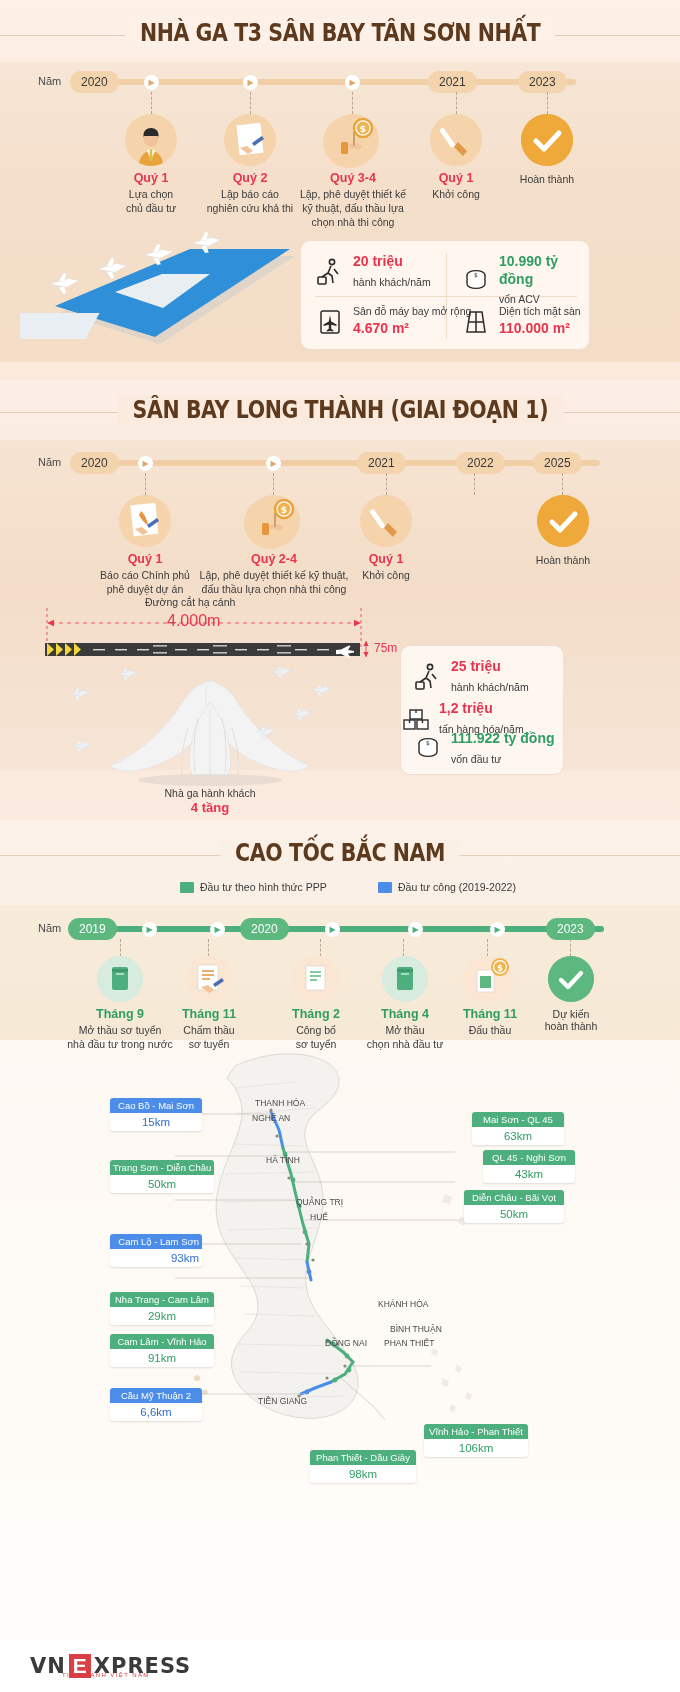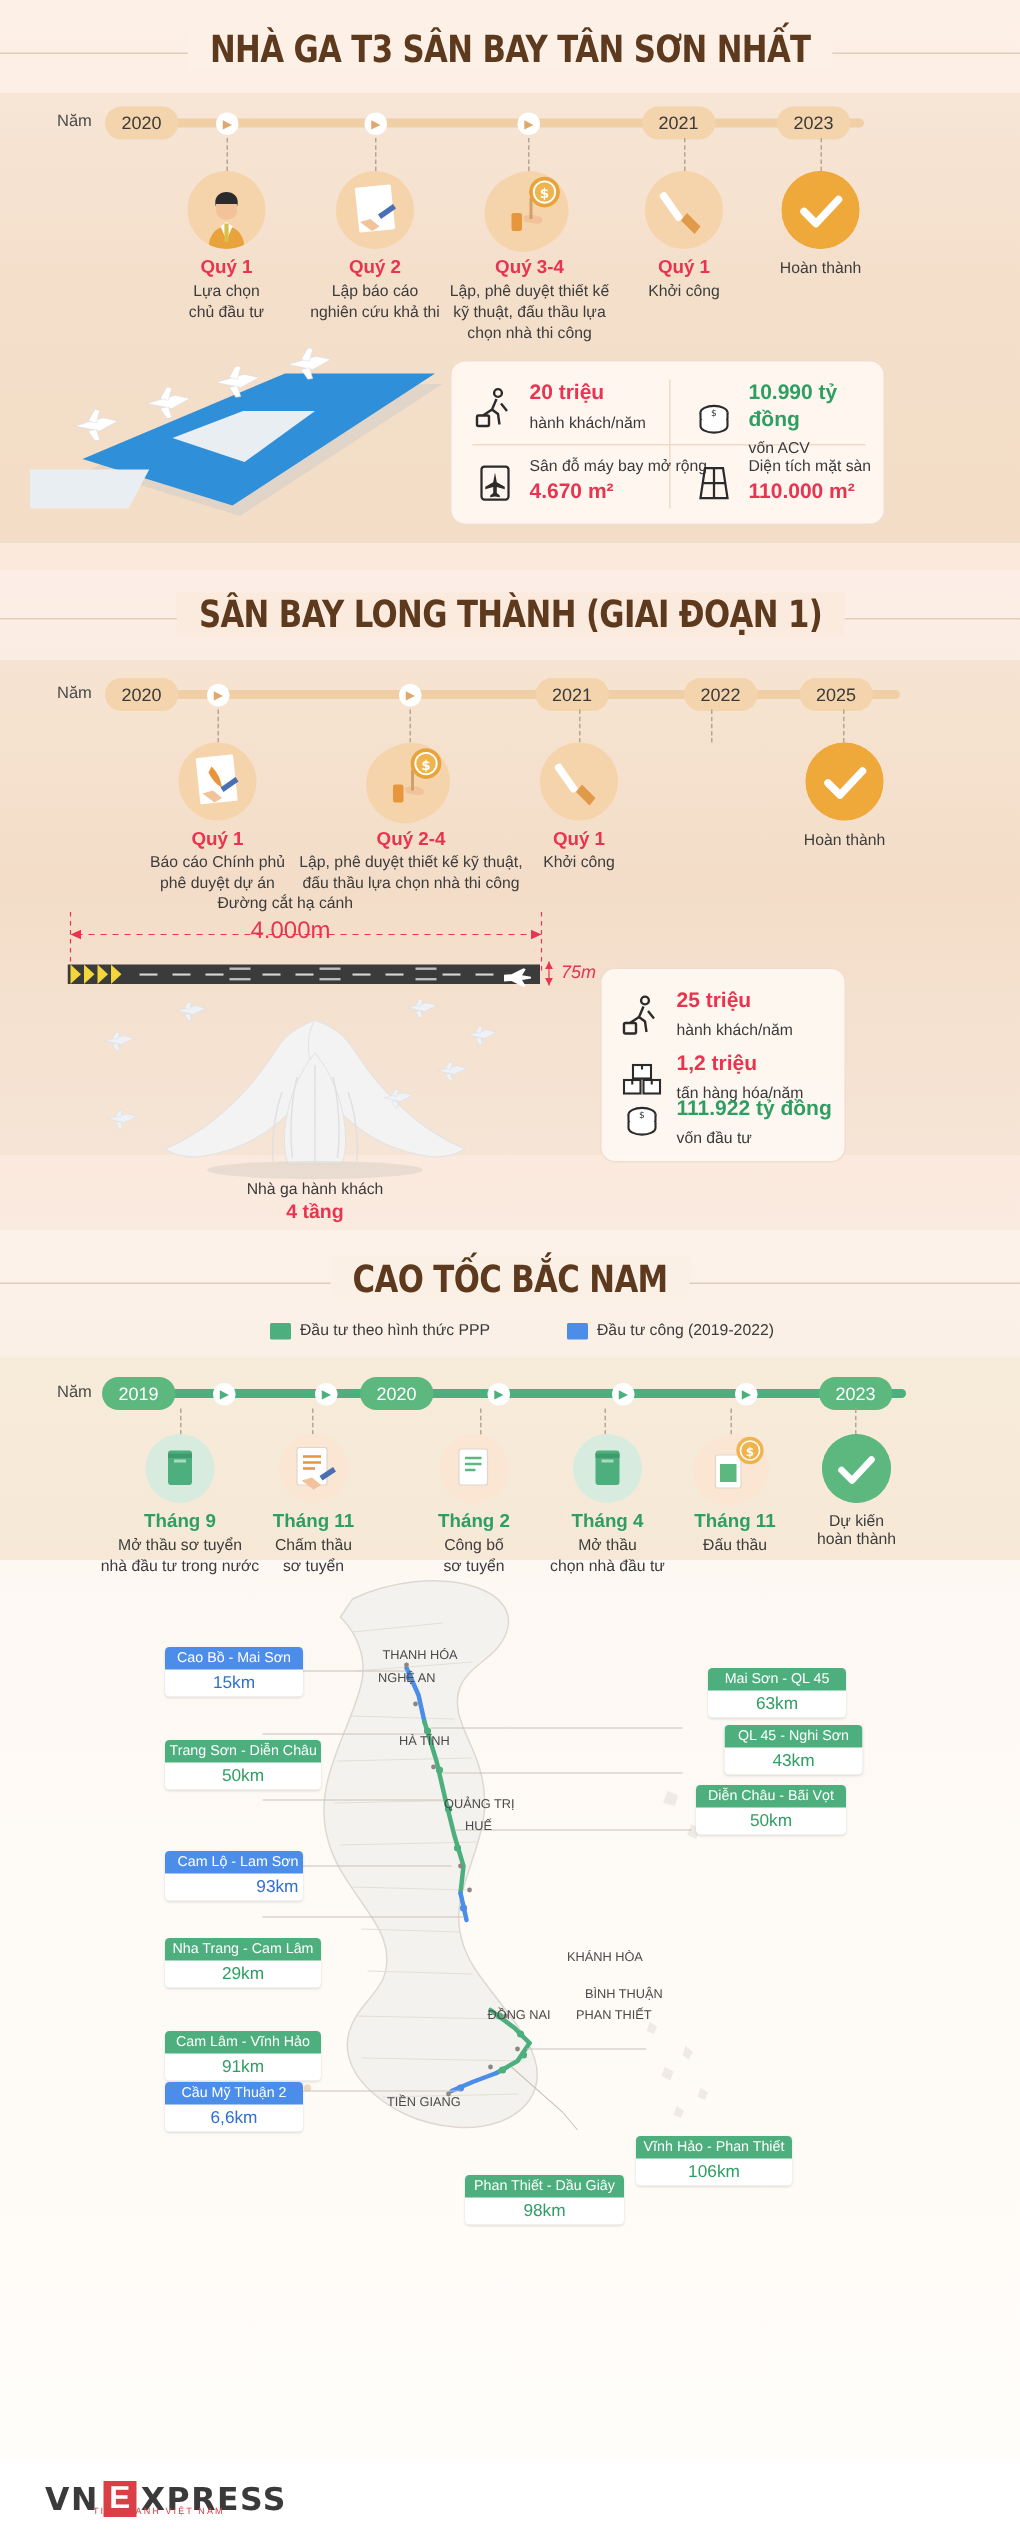--- a/index.html
+++ b/index.html
@@ -127,21 +127,21 @@
   .tagline { position: absolute; left: 62px; top: 32px; font-size: 6px; color: #d93f45; letter-spacing: 1.4px; }
 
   .leg { position: absolute; display: flex; align-items: center; gap: 6px; font-size: 10.5px; color: #3a3a3a; }
   .swatch { width: 14px; height: 11px; border-radius: 1px; }
   .sw-g { background: #4caf7d; }
   .sw-b { background: #4b8de8; }
 
   .runwaywrap { position: absolute; }
   .rw-cap { position: absolute; font-size: 10.5px; color: #3a3a3a; }
   .rw-val { position: absolute; font-size: 16px; color: #e8344e; }
-  .rw-75 { position: absolute; font-size: 12px; color: #e8344e; font-style: italic; }
+  .rw-75 { position: absolute; font-size: 12px; color: #e8344e; }
 
   .terminal-cap { position: absolute; text-align: center; width: 200px; }
   .terminal-cap .t1 { font-size: 10.5px; color: #3a3a3a; }
   .terminal-cap .t2 { font-size: 13px; color: #e8344e; font-weight: 700; margin-top: 1px; }
 </style>
 </head>
 <body>
 
 <div class="page">
 
@@ -526,21 +526,21 @@
             <path d="M16 9l-3 7 4 3 1 7M13 16l-6 4M19 12l4 5"></path>
             <rect x="3" y="20" width="8" height="7" rx="1"></rect>
           </svg>
       </span>
       <span class="txt">
         <span class="v red" style="display:block">25 triệu</span>
         <span class="u">hành khách/năm</span>
       </span>
     </div>
 
-    <div class="stat" style="left:12px;top:54px;">
+    <div class="stat" style="left:0;top:54px;">
       <span class="ico">
         <svg viewBox="0 0 30 30" width="30" height="30" stroke="#2b2b2b" stroke-width="1.4" fill="#fff">
             <rect x="9" y="6" width="12" height="9"></rect>
             <path d="M15 6v3"></path>
             <rect x="3" y="16" width="11" height="9"></rect>
             <path d="M8.5 16v3"></path>
             <rect x="16" y="16" width="11" height="9"></rect>
             <path d="M21.5 16v3"></path>
           </svg>
       </span>
@@ -780,21 +780,21 @@
     <div class="km">50km</div>
   </div>
   <div class="mlabel b" style="left:110px;top:1234px;text-align:right;">
     <div class="nm">Cam Lộ - Lam Sơn</div>
     <div class="km">93km</div>
   </div>
   <div class="mlabel g" style="left:110px;top:1292px;width:104px;">
     <div class="nm">Nha Trang - Cam Lâm</div>
     <div class="km">29km</div>
   </div>
-  <div class="mlabel g" style="left:110px;top:1334px;width:104px;margin-top:20px;">
+  <div class="mlabel g" style="left:110px;top:1334px;width:104px;">
     <div class="nm">Cam Lâm - Vĩnh Hảo</div>
     <div class="km">91km</div>
   </div>
   <div class="mlabel b" style="left:110px;top:1388px;">
     <div class="nm">Cầu Mỹ Thuận 2</div>
     <div class="km">6,6km</div>
   </div>
 
   <div class="mlabel g" style="left:472px;top:1112px;">
     <div class="nm">Mai Sơn - QL 45</div>

